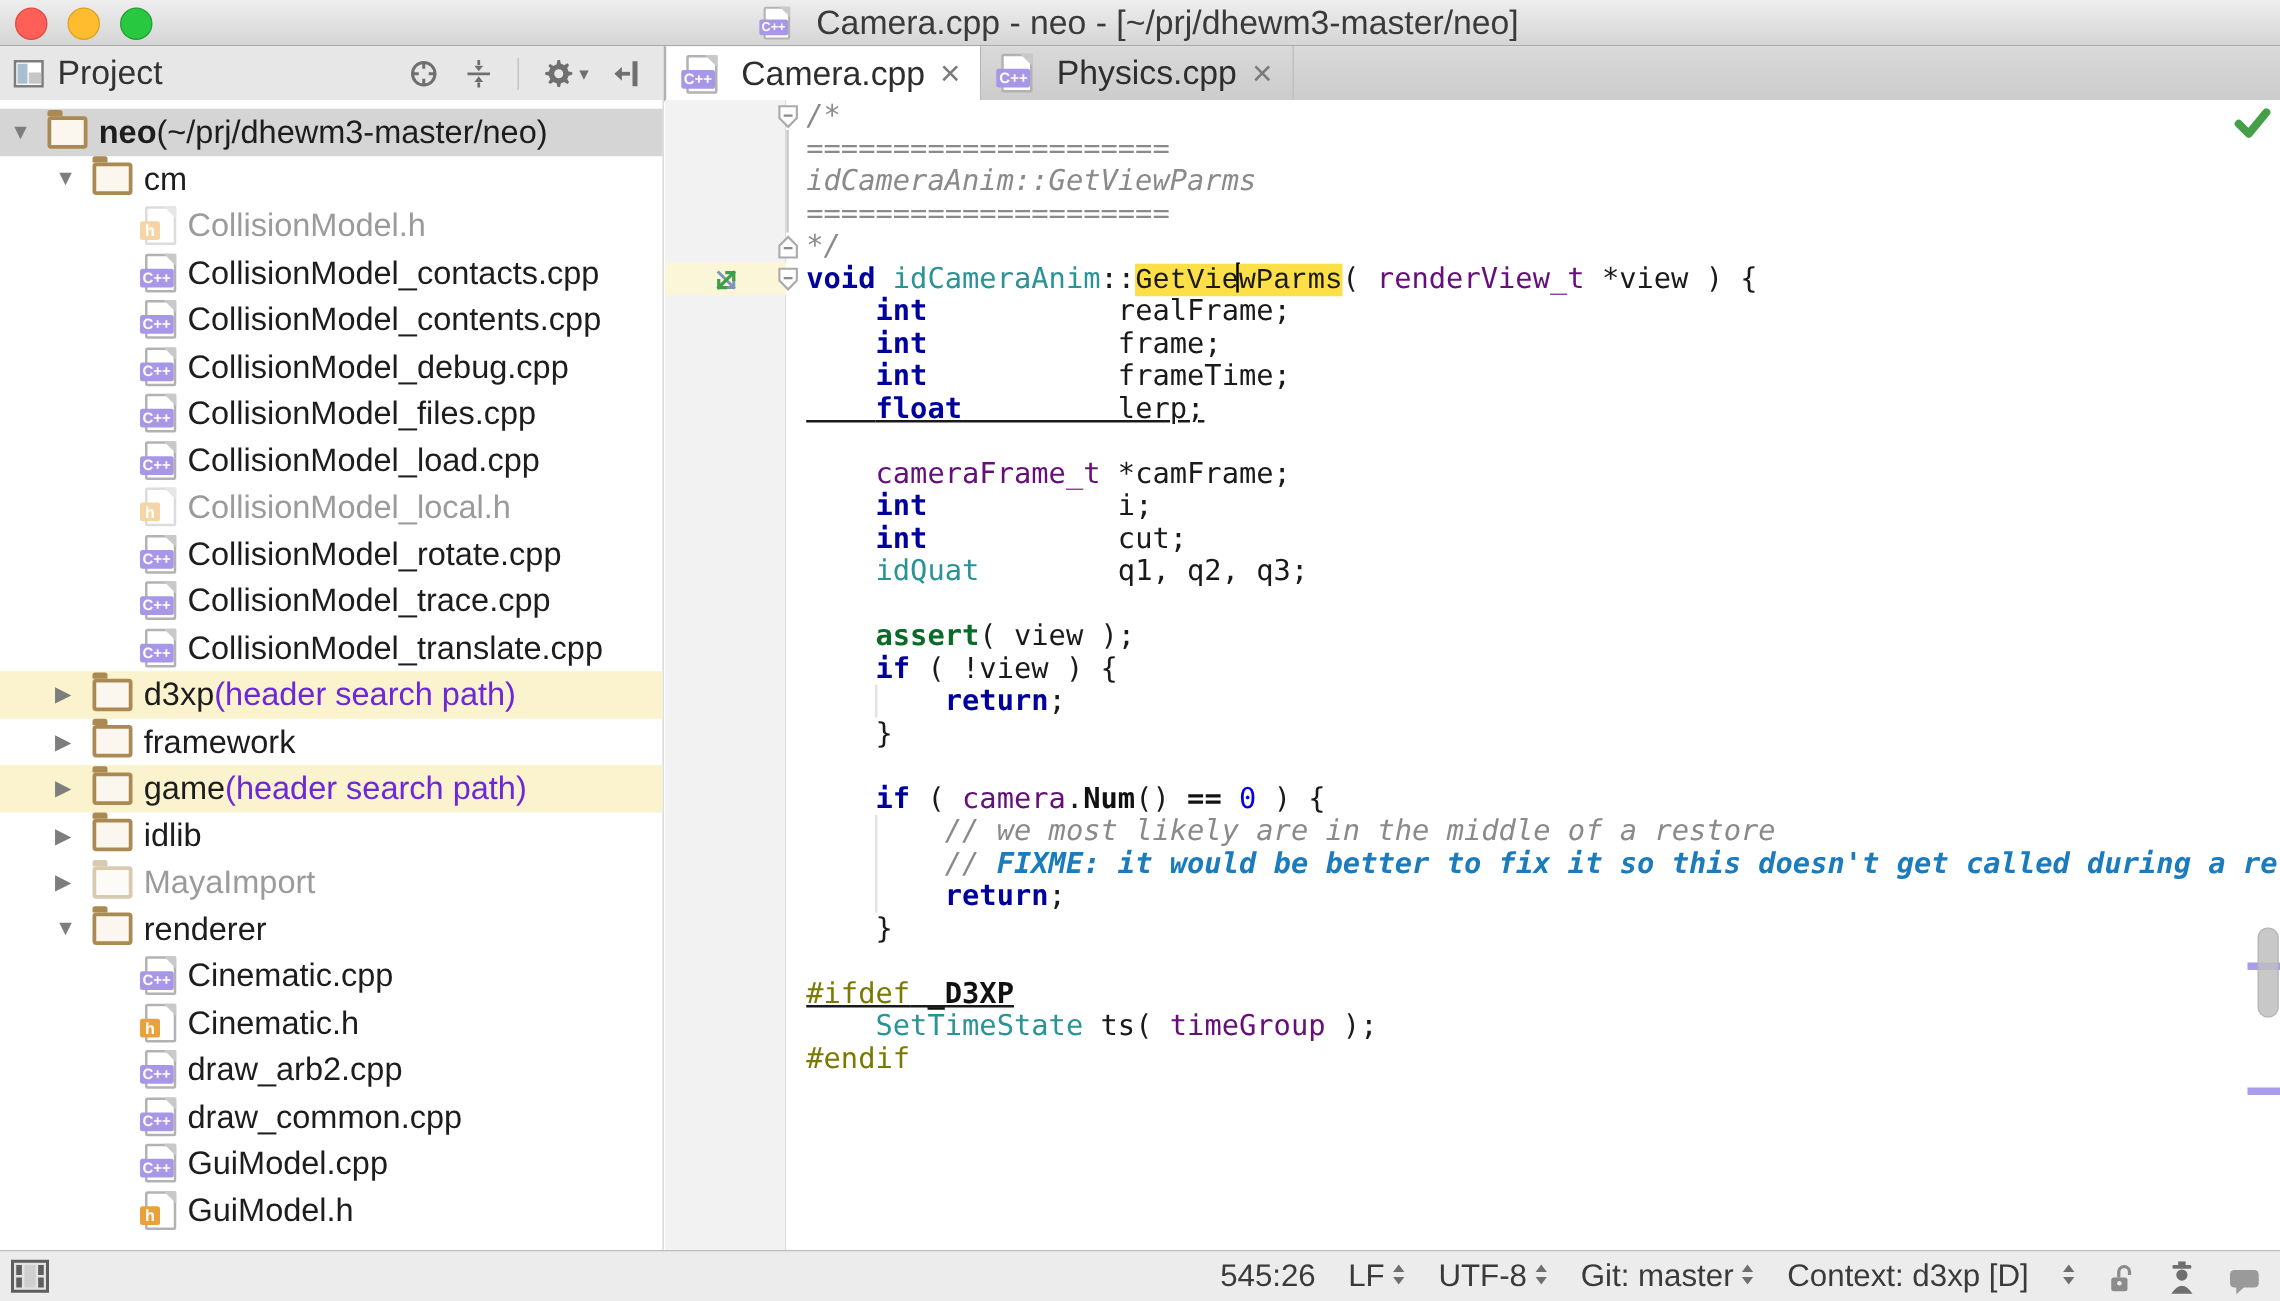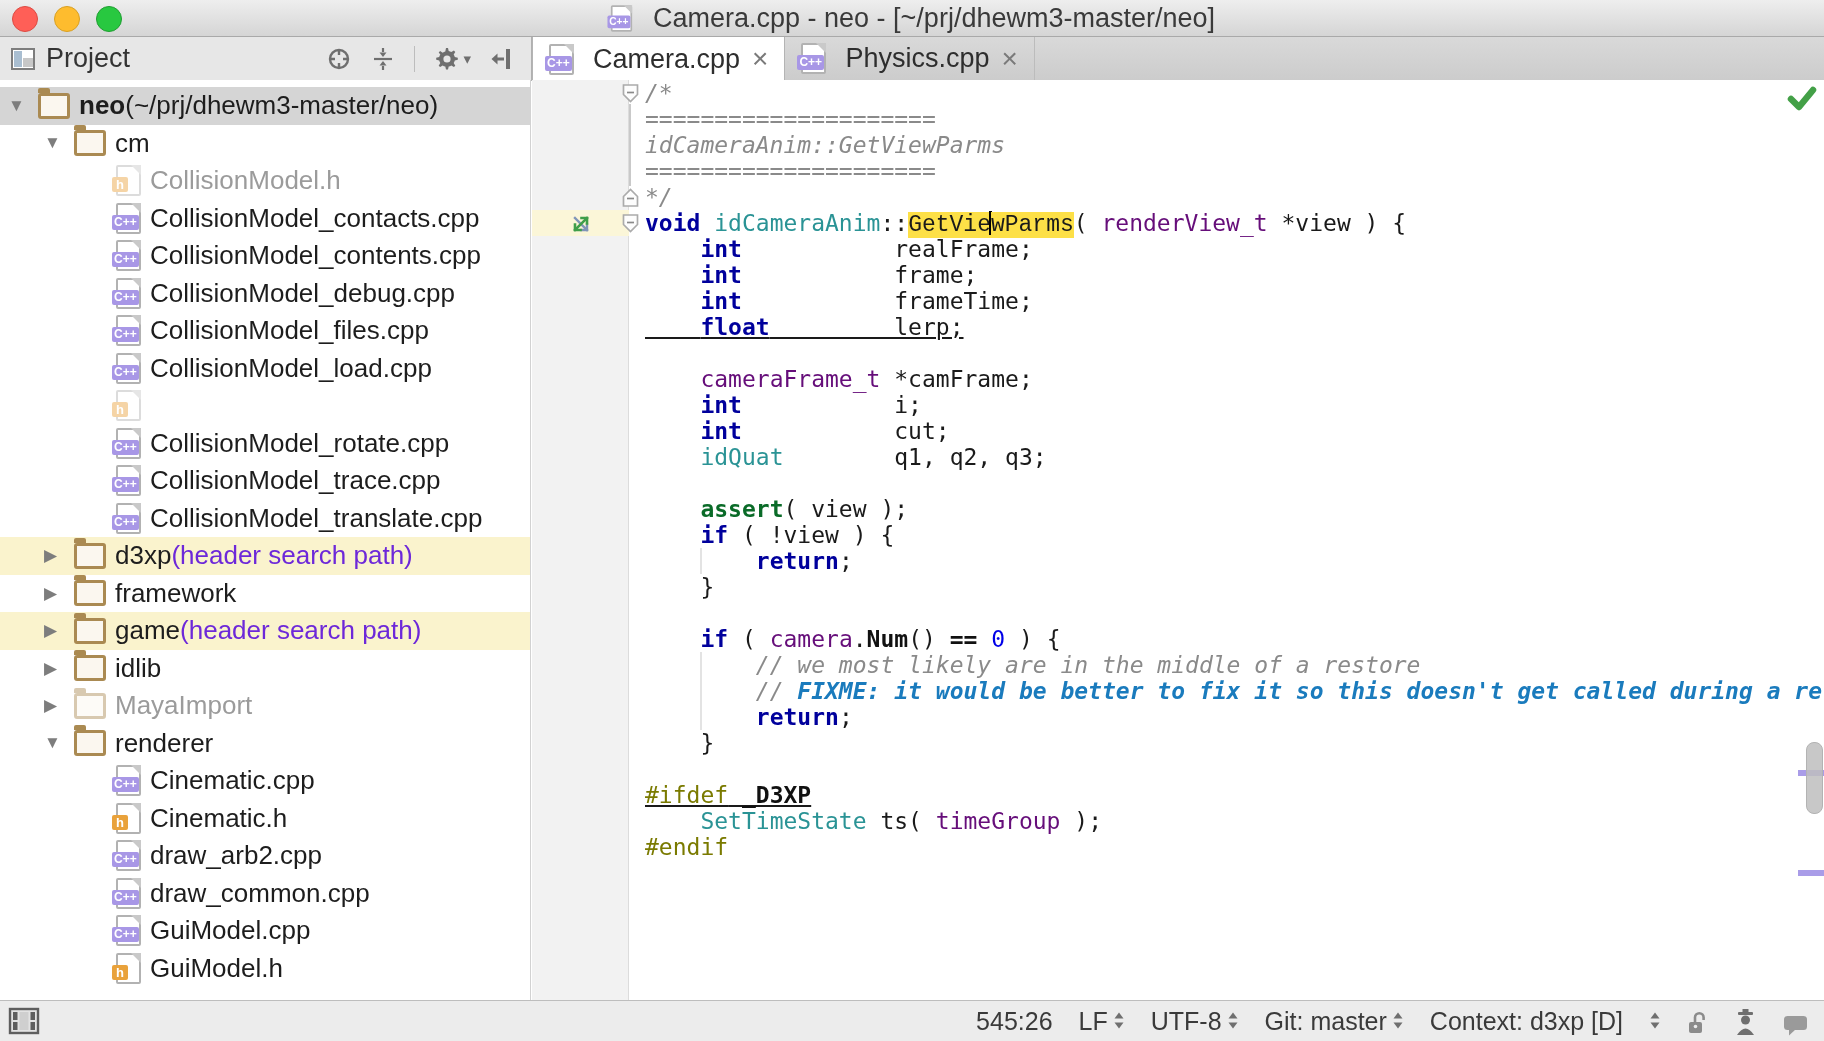--- a/index.html
+++ b/index.html
@@ -217,20 +217,21 @@
         <div class="tree-row" style="padding-left: 116px;">
           <span class="ic-file">
             <span class="badge cpp">C++</span>
           </span>
           <span>CollisionModel_load.cpp</span>
         </div>
         <div class="tree-row" style="padding-left: 116px;">
           <span class="ic-file faded">
             <span class="badge h">h</span>
           </span>
+          <span class="lbl-dim">CollisionModel_local.h</span>
         </div>
         <div class="tree-row" style="padding-left: 116px;">
           <span class="ic-file">
             <span class="badge cpp">C++</span>
           </span>
           <span>CollisionModel_rotate.cpp</span>
         </div>
         <div class="tree-row" style="padding-left: 116px;">
           <span class="ic-file">
             <span class="badge cpp">C++</span>

